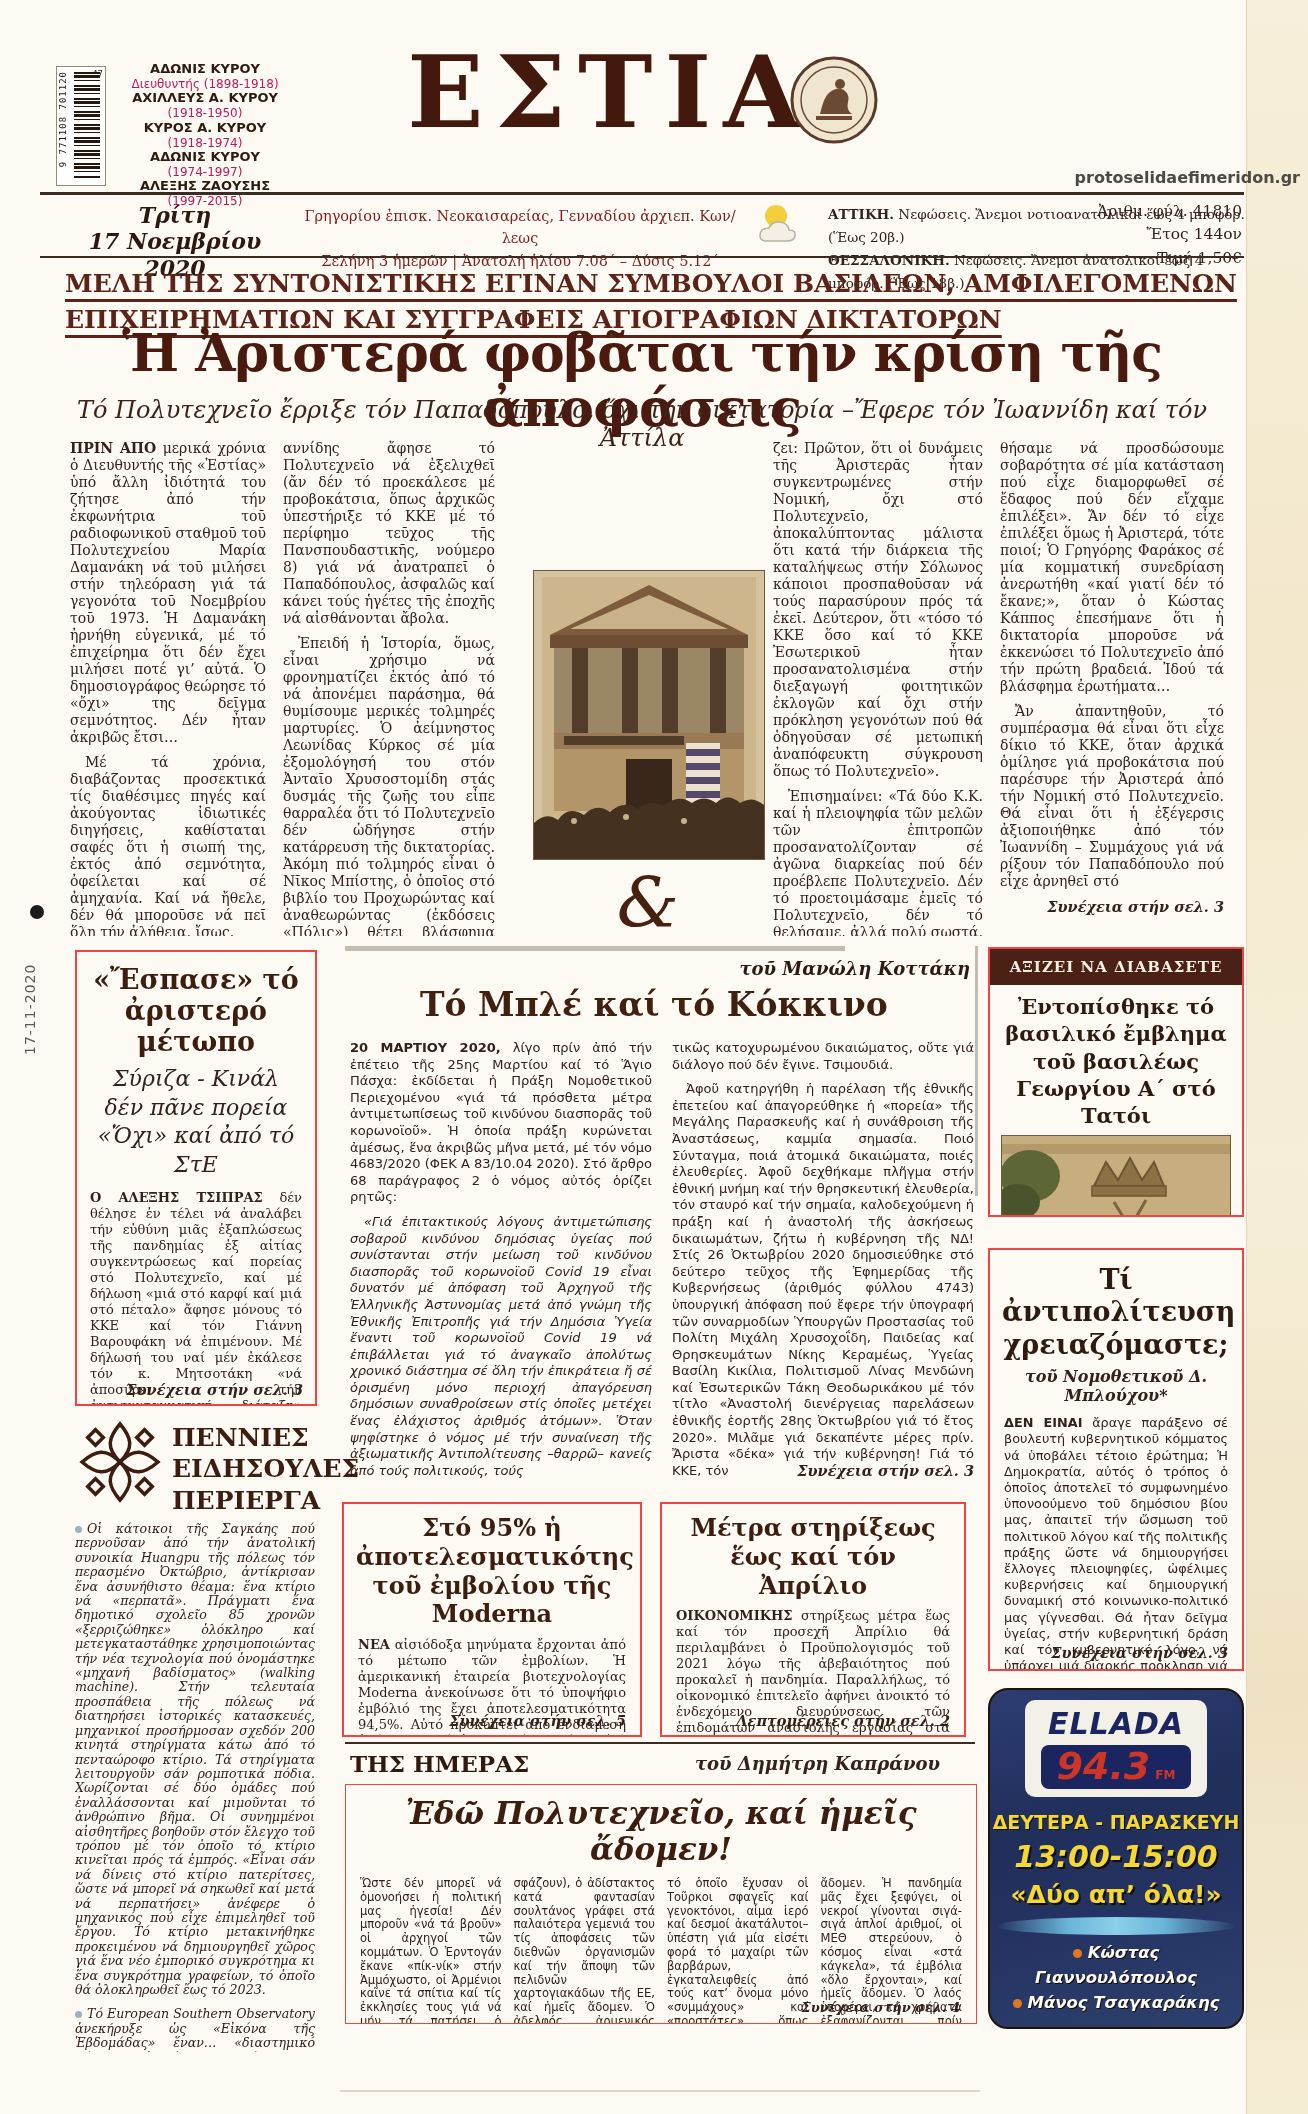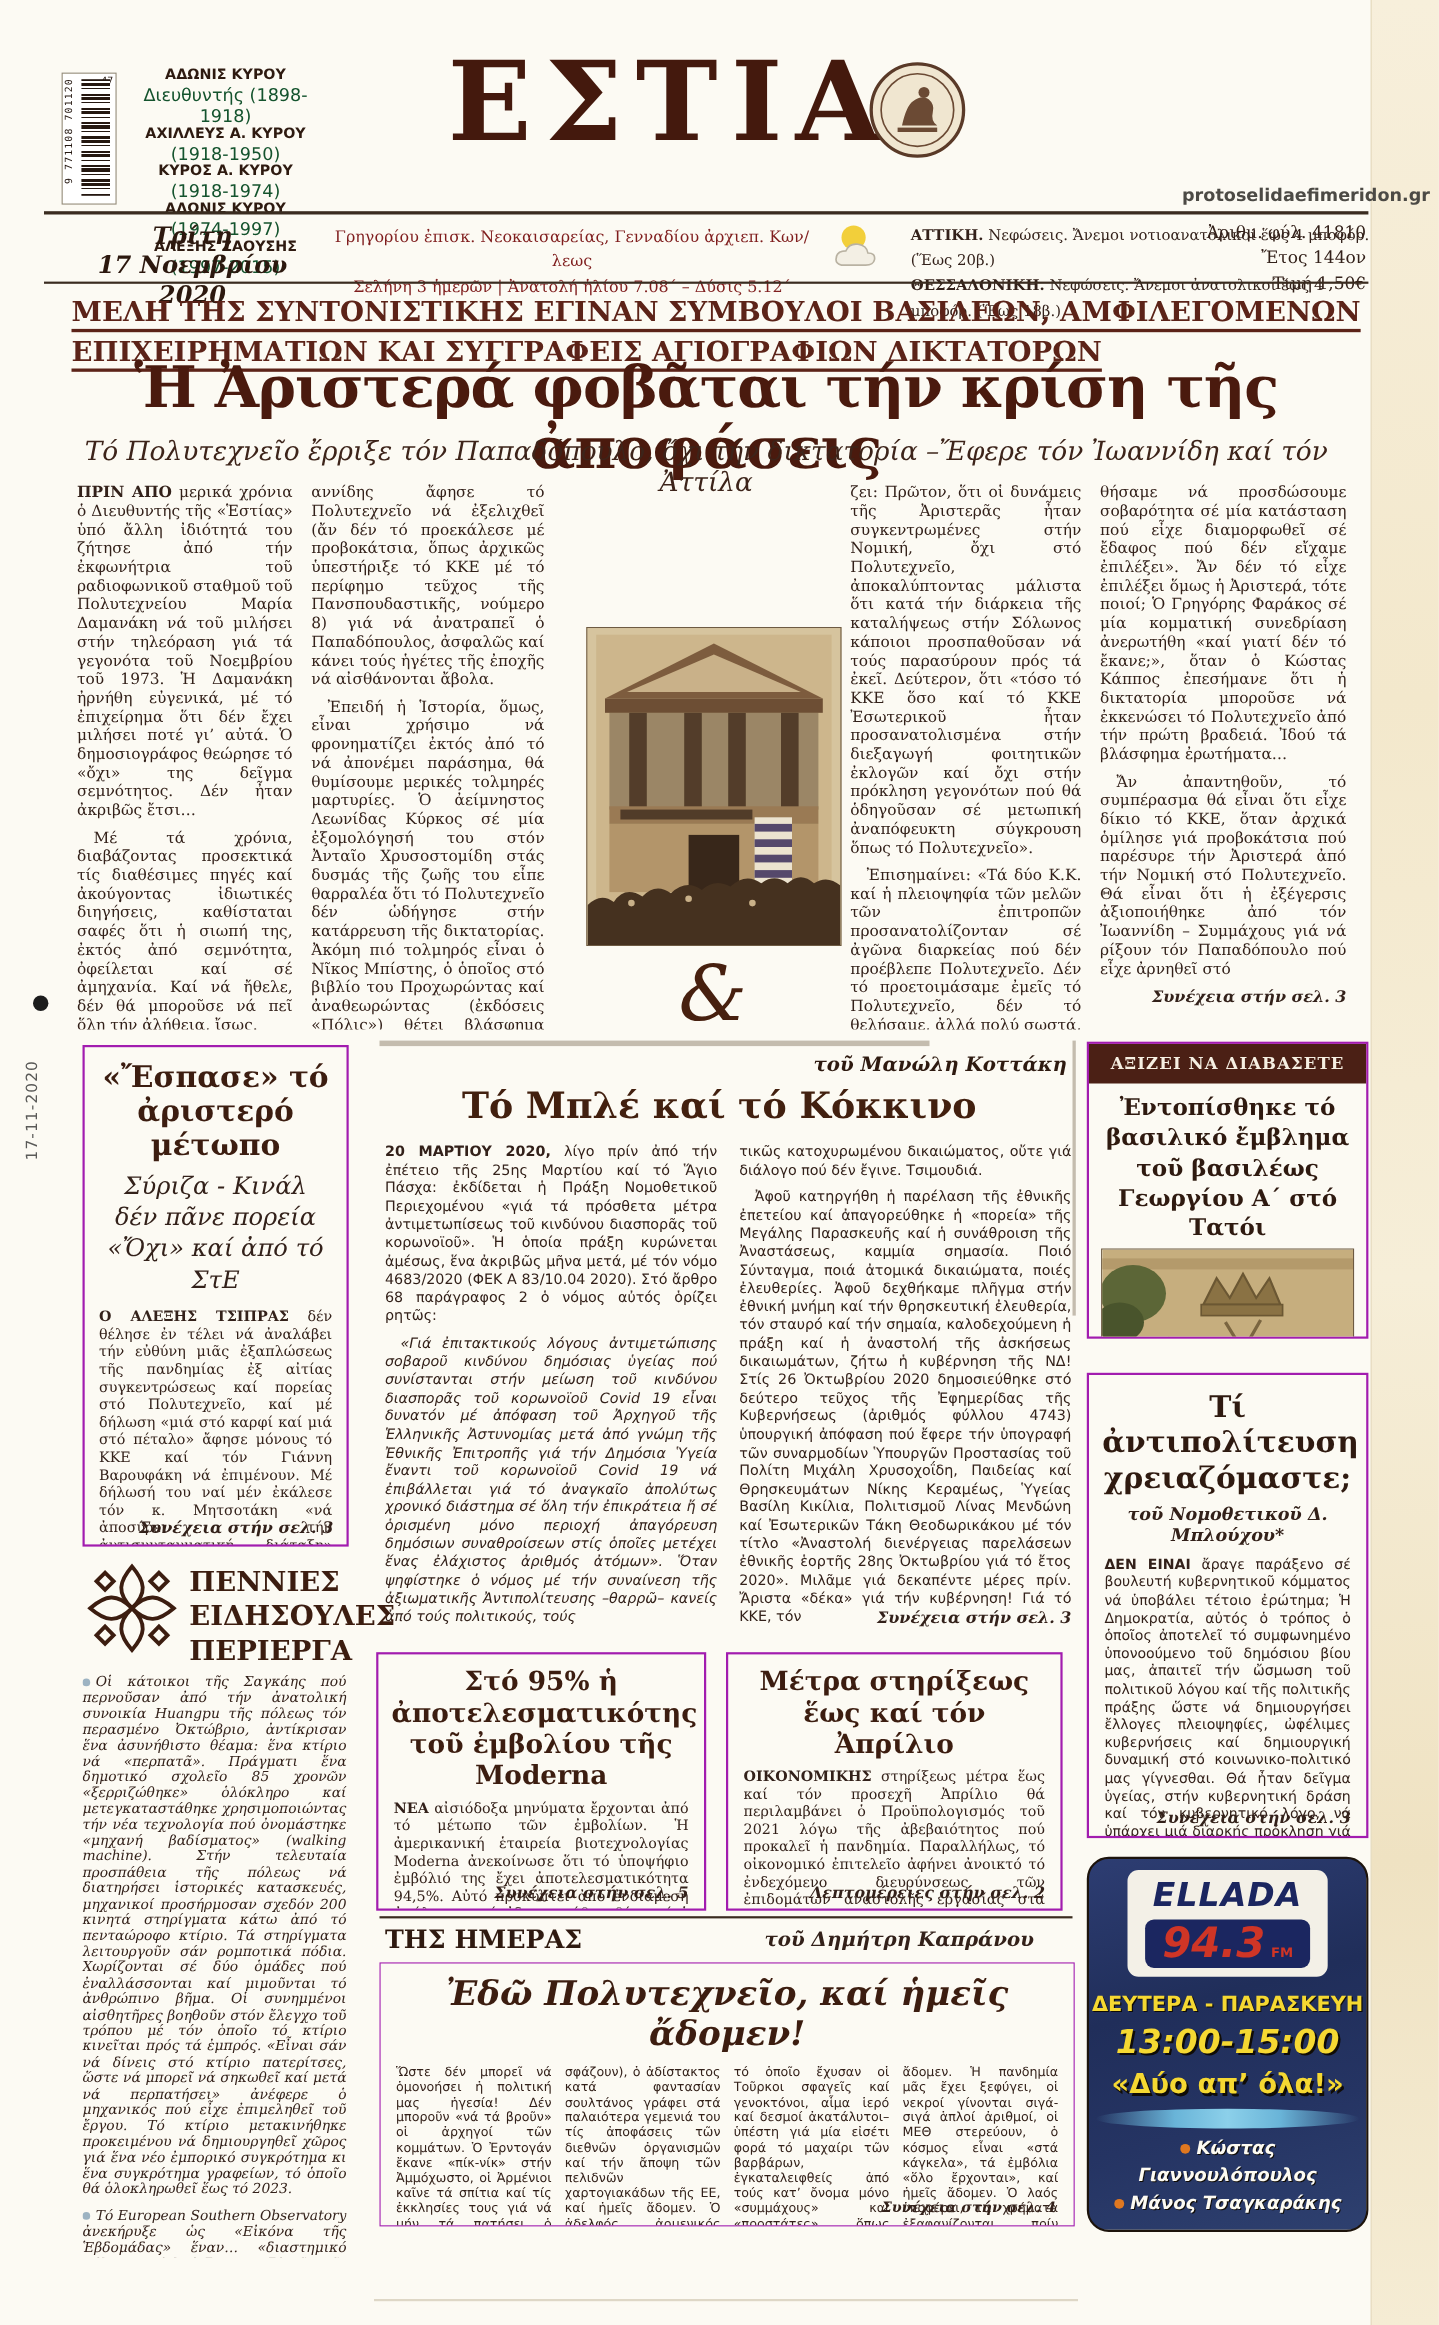--- a/index.html
+++ b/index.html
@@ -10,21 +10,21 @@
   .right{text-align:right;}
   .just{text-align:justify;}
   .edge-strip{left:1246px;top:0;width:62px;height:2114px;
         background:linear-gradient(180deg,#f7efdb 0%,#f3e8cc 30%,#f6eed8 55%,#efe2c2 80%,#f5ecd4 100%);
         border-left:1px solid #e2d5b4;}
   .rule{background:#3a2c20;}
   
   .mast-title{font-weight:bold;color:#44190d;font-size:100px;letter-spacing:12px;line-height:1;}
   .mast-tag{color:#44190d;font-size:19px;letter-spacing:6px;font-weight:bold;}
   .dir-name{font-family:"DejaVu Sans",sans-serif;font-weight:bold;font-size:13px;line-height:1.15;color:#2e1a10;}
-  .dir-years{font-family:"DejaVu Sans",sans-serif;font-size:16px;line-height:1.2;color:#14532d;}
+  .dir-years{font-family:"DejaVu Sans",sans-serif;font-size:12px;line-height:1.2;color:#be185d;}
   .watermark{font-family:"DejaVu Sans",sans-serif;font-weight:bold;font-size:16px;color:#4c4a45;}
   .barcode{border:1px solid #938a77;background:#fff;}
   .bc-stripes{position:absolute;left:17px;top:5px;width:26px;height:106px;
       background:repeating-linear-gradient(to bottom,#241710 0 2px,#fff 2px 3px,#241710 3px 6px,#fff 6px 8px,#241710 8px 9px,#fff 9px 13px);}
   .bc-num{position:absolute;left:1px;top:4px;writing-mode:vertical-rl;transform:rotate(180deg);
       font-family:"DejaVu Sans Mono",monospace;font-size:9px;letter-spacing:1px;color:#241710;}
   .bc-top{position:absolute;right:2px;top:2px;font-family:"DejaVu Sans Mono",monospace;font-size:9px;color:#241710;}
   
   .ib-weekday,.ib-date{font-size:22px;font-weight:bold;font-style:italic;color:#2c180e;line-height:1.2;}
   .ib-small{font-size:14.5px;line-height:1.55;color:#7f1d1d;}
@@ -37,21 +37,21 @@
   .headline{font-size:52px;font-weight:bold;color:#4a1a0e;line-height:1.05;letter-spacing:-1px;}
   .subhead{font-size:24px;font-style:italic;color:#3d241a;}
   .lead-col{font-size:14px;line-height:17px;overflow:hidden;}
   .lead-col p{margin:0 0 8px 0;text-indent:15px;}
   .lead-col p.first{text-indent:0;}
   .lede{font-weight:bold;}
   .cont{font-weight:bold;font-style:italic;font-size:14.5px;}
   .photo-frame{border:1px solid #6d5a42;background:#d6c49e;overflow:hidden;}
   .amp{font-size:70px;font-style:italic;color:#47200f;font-family:"DejaVu Serif",serif;}
   
-  .nbox{border:2px solid #a21caf;background:#fcfaf3;overflow:hidden;}
+  .nbox{border:2px solid #ef4444;background:#fcfaf3;overflow:hidden;}
   .espase-title{font-size:27px;font-weight:bold;color:#3c1d10;line-height:1.15;}
   .espase-sub{font-size:22px;font-style:italic;color:#33211a;line-height:1.3;}
   .box-body{font-size:13px;line-height:16px;}
   .box-body p{margin:0;}
   
   .kot-byline{font-size:18px;font-weight:bold;font-style:italic;color:#2e1a10;}
   .kot-title{font-size:33px;font-weight:bold;color:#42200f;}
   .kot-col{font-family:"DejaVu Sans",sans-serif;font-size:13px;line-height:16.6px;overflow:hidden;}
   .kot-col p{margin:0 0 8px 0;text-indent:14px;}
   .kot-col p.first{text-indent:0;}

